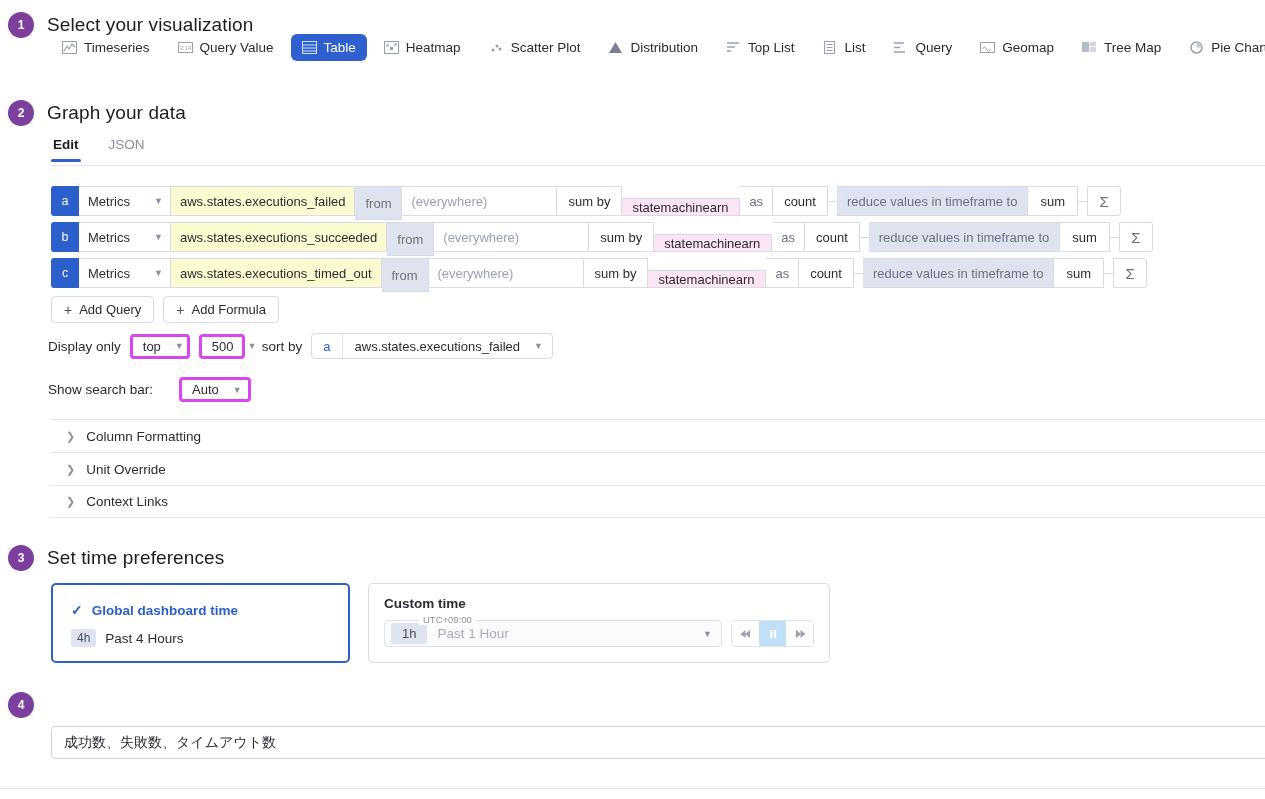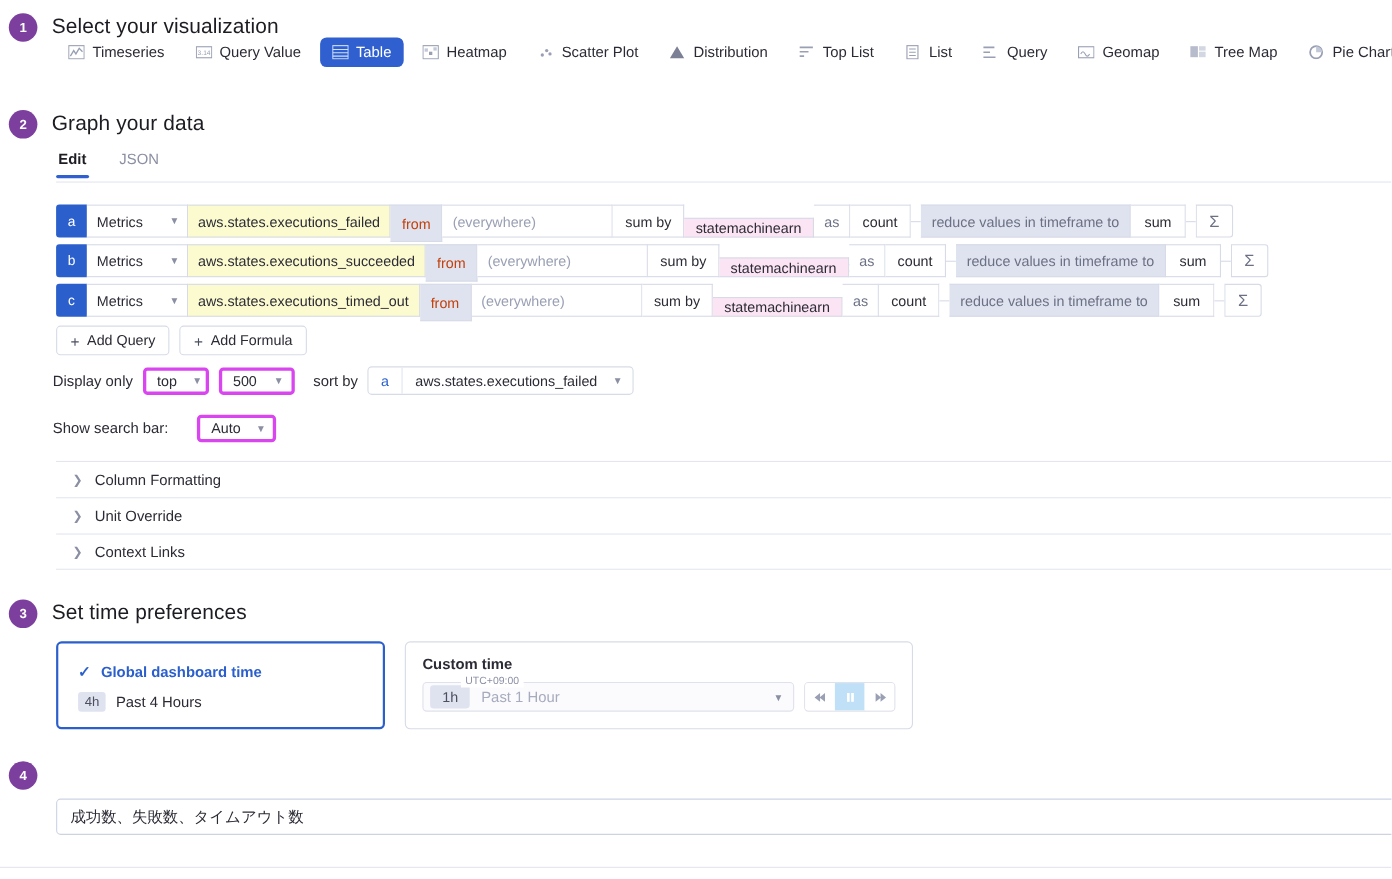--- a/index.html
+++ b/index.html
@@ -76,21 +76,21 @@
     display: flex; align-items: center; justify-content: center;
     font-size: 12.5px; border-radius: 3px 0 0 3px;
   }
   .q-cell {
     display: flex; align-items: center;
     border: 1px solid #d7dbe8; border-left: none;
     background: #fff; padding: 0 9px; white-space: nowrap;
   }
   .q-source { width: 92px; justify-content: space-between; padding-right: 7px; border-left: none; }
   .q-metric { background: #fcfbcf; color: #2b2b35; padding: 0 9px; }
-  .q-from { background: #dfe3ef; color: #c2410c; padding: 16px 10px; }
+  .q-from { background: #dfe3ef; color: #737373; padding: 16px 10px; }
   .q-scope { color: #9aa0b4; width: 155px; }
   .q-sumby { padding: 0 11px; }
   .q-tag {
     background: #fbe4f3; color: #2b2b35; padding: 1px 7px 0 10px;
     gap: 10px; justify-content: space-between; width: 118px; margin-top: 12px;
   }
   .q-tagx { color: #9aa0b4; font-size: 13px; }
   .q-as { color: #6b7084; padding: 0 9px; }
   .q-count { padding: 0 11px; }
   .q-reduce { background: #dfe3ef; color: #6b7084; padding: 0 10px; }
@@ -121,21 +121,21 @@
     position: absolute; left: 48px; top: 333px;
     display: flex; align-items: center; gap: 9px; font-size: 13.5px;
   }
   .select {
     display: flex; align-items: center; justify-content: space-between;
     height: 25px; border: 3px solid #d946ef; border-radius: 4px;
     background: #fff; padding: 0 7px 0 10px; font-size: 13px; cursor: pointer;
     gap: 14px;
   }
   .sel-top { width: 60px; }
-  .sel-500 { width: 69px; }
+  .sel-500 { width: 46px; }
   .sortby-label { margin-left: 8px; color: #2b2b35; }
   .sortby {
     display: flex; align-items: center; height: 26px;
     border: 1px solid #d7dbe8; border-radius: 4px; background: #fff;
     font-size: 13px; cursor: pointer; overflow: hidden;
   }
   .sortby .sb-letter {
     color: #2b5fcc; padding: 0 11px; border-right: 1px solid #e2e5f0;
     height: 100%; display: flex; align-items: center;
   }

